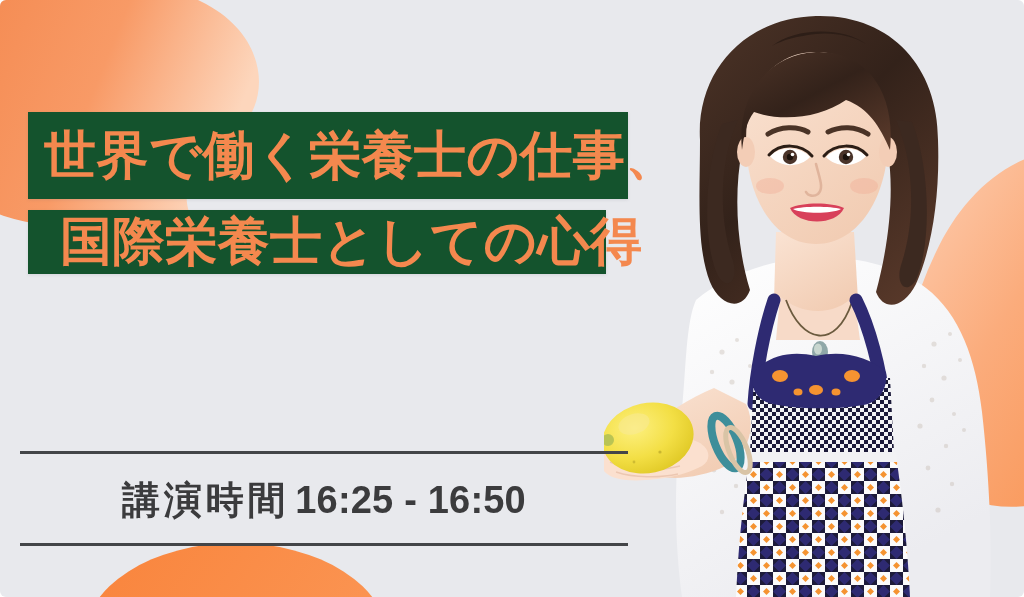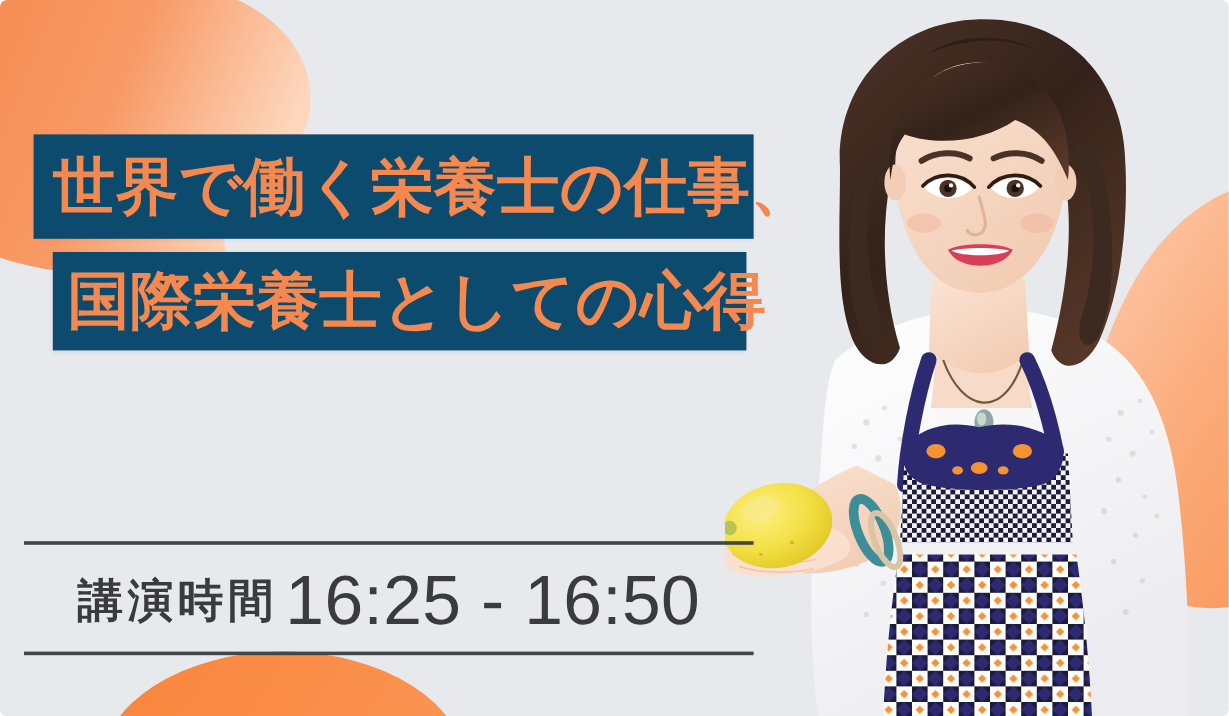--- a/index.html
+++ b/index.html
@@ -49,44 +49,44 @@
   
   .title-wrap {
     position: absolute;
     left: 0;
     top: 0;
     width: 100%;
     height: 100%;
   }
   .title-box {
     position: absolute;
-    background: #0c4a6e;
+    background: #14532d;
     box-shadow: 0 1px 3px rgba(90, 90, 110, 0.14);
     display: flex;
     align-items: center;
     color: #f4884e;
     font-weight: 700;
     letter-spacing: 0.01em;
     white-space: nowrap;
   }
   #title-line-1 {
     left: 28px;
     top: 112px;
     width: 600px;
     height: 87px;
     padding-left: 16px;
     box-sizing: border-box;
     font-size: 52px;
   }
   #title-line-2 {
-    left: 44px;
+    left: 28px;
     top: 210px;
     width: 578px;
-    height: 82px;
-    padding-left: 12px;
+    height: 64px;
+    padding-left: 32px;
     box-sizing: border-box;
     font-size: 52px;
   }
   #subtitle-box {
     left: 100px;
     top: 315px;
     width: 440px;
     height: 48px;
     justify-content: center;
     font-size: 30px;
@@ -116,22 +116,22 @@
     gap: 6px;
     color: #3b3b3d;
     white-space: nowrap;
   }
   #time-label {
     font-size: 38px;
     font-weight: 700;
     letter-spacing: 0.10em;
   }
   #time-value {
-    font-size: 58px;
-    font-weight: 400;
+    font-size: 38px;
+    font-weight: 700;
     letter-spacing: 0.005em;
   }
 </style>
 </head>
 <body>
 
 <div id="slide">
 
   <div class="deco-layer">
     <svg class="deco-svg" viewBox="0 0 1024 597" xmlns="http://www.w3.org/2000/svg">

